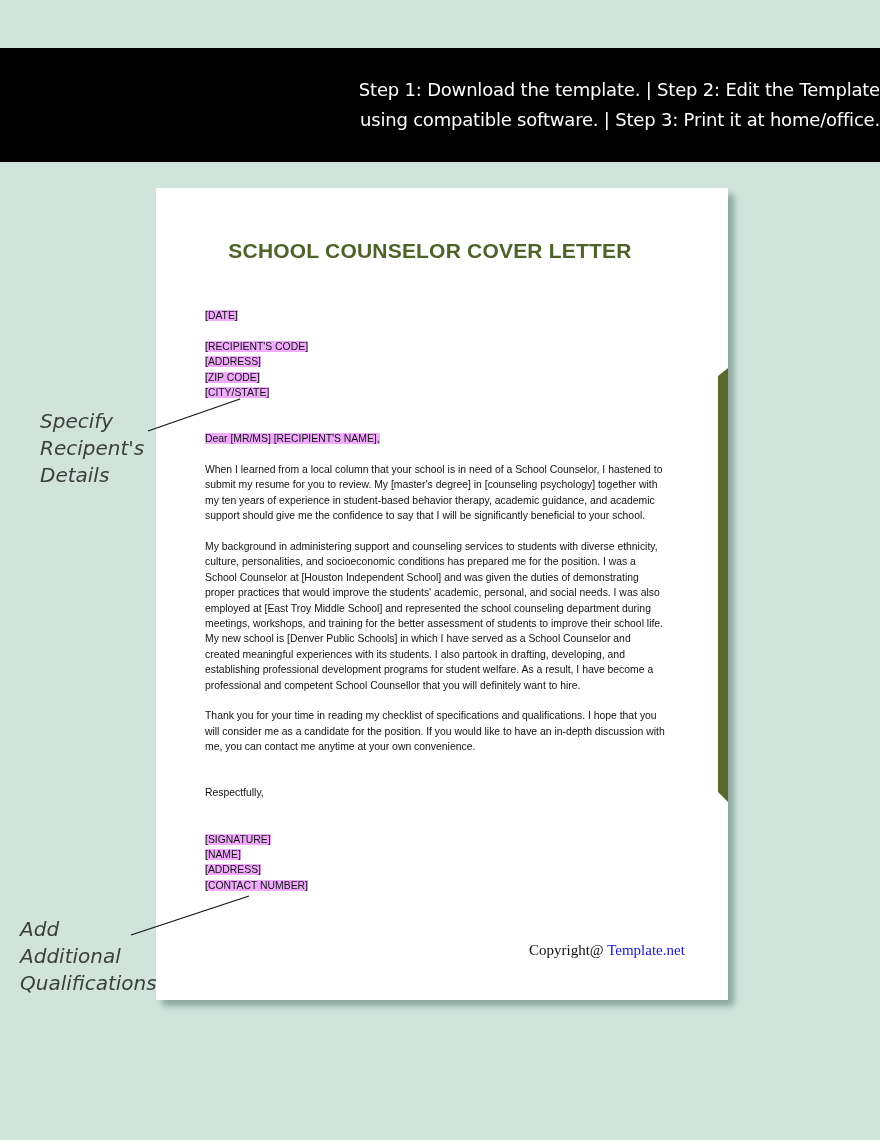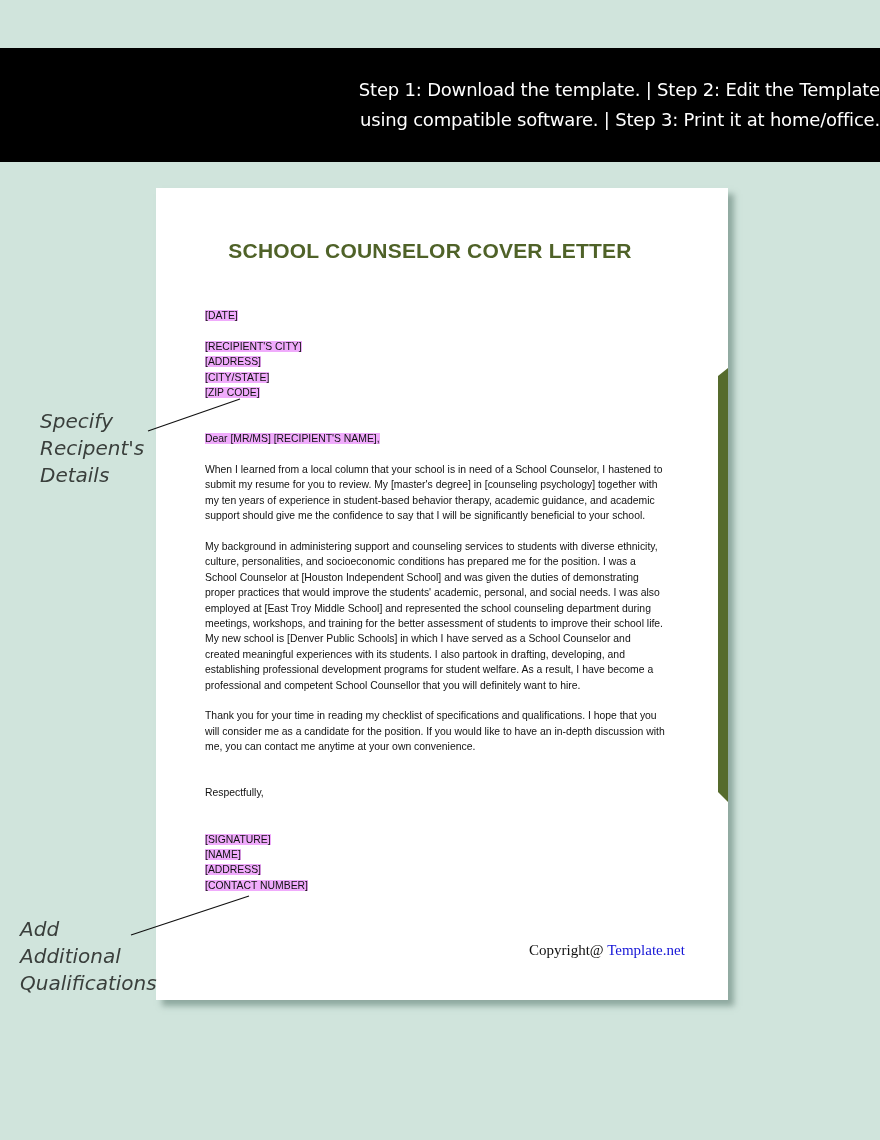--- a/index.html
+++ b/index.html
@@ -56,24 +56,24 @@
 </div>
 
 <div class="page"></div>
 <div class="tab"></div>
 
 <div class="title">SCHOOL COUNSELOR COVER LETTER</div>
 
 <div class="doc">
   <span class="blk"><span class="hl">[DATE]</span></span>
   <div class="gap"></div>
-  <span class="blk"><span class="hl">[RECIPIENT'S CITY]</span></span>
+  <span class="blk"><span class="hl">[RECIPIENT'S CODE]</span></span>
   <span class="blk"><span class="hl">[ADDRESS]</span></span>
+  <span class="blk"><span class="hl">[ZIP CODE]</span></span>
   <span class="blk"><span class="hl">[CITY/STATE]</span></span>
-  <span class="blk"><span class="hl">[ZIP CODE]</span></span>
   <div class="gap"></div>
   <div class="gap"></div>
   <span class="blk"><span class="hl">Dear [MR/MS] [RECIPIENT'S NAME],</span></span>
   <div class="gap"></div>
   <p class="para">When I learned from a local column that your school is in need of a School Counselor, I hastened to submit my resume for you to review. My [master's degree] in [counseling psychology] together with my ten years of experience in student-based behavior therapy, academic guidance, and academic support should give me the confidence to say that I will be significantly beneficial to your school.</p>
   <p class="para">My background in administering support and counseling services to students with diverse ethnicity, culture, personalities, and socioeconomic conditions has prepared me for the position. I was a School Counselor at [Houston Independent School] and was given the duties of demonstrating proper practices that would improve the students' academic, personal, and social needs. I was also employed at [East Troy Middle School] and represented the school counseling department during meetings, workshops, and training for the better assessment of students to improve their school life. My new school is [Denver Public Schools] in which I have served as a School Counselor and created meaningful experiences with its students. I also partook in drafting, developing, and establishing professional development programs for student welfare. As a result, I have become a professional and competent School Counsellor that you will definitely want to hire.</p>
   <p class="para">Thank you for your time in reading my checklist of specifications and qualifications. I hope that you will consider me as a candidate for the position. If you would like to have an in-depth discussion with me, you can contact me anytime at your own convenience.</p>
   <div class="gap"></div>
   <span class="blk">Respectfully,</span>
   <div class="gap"></div>

